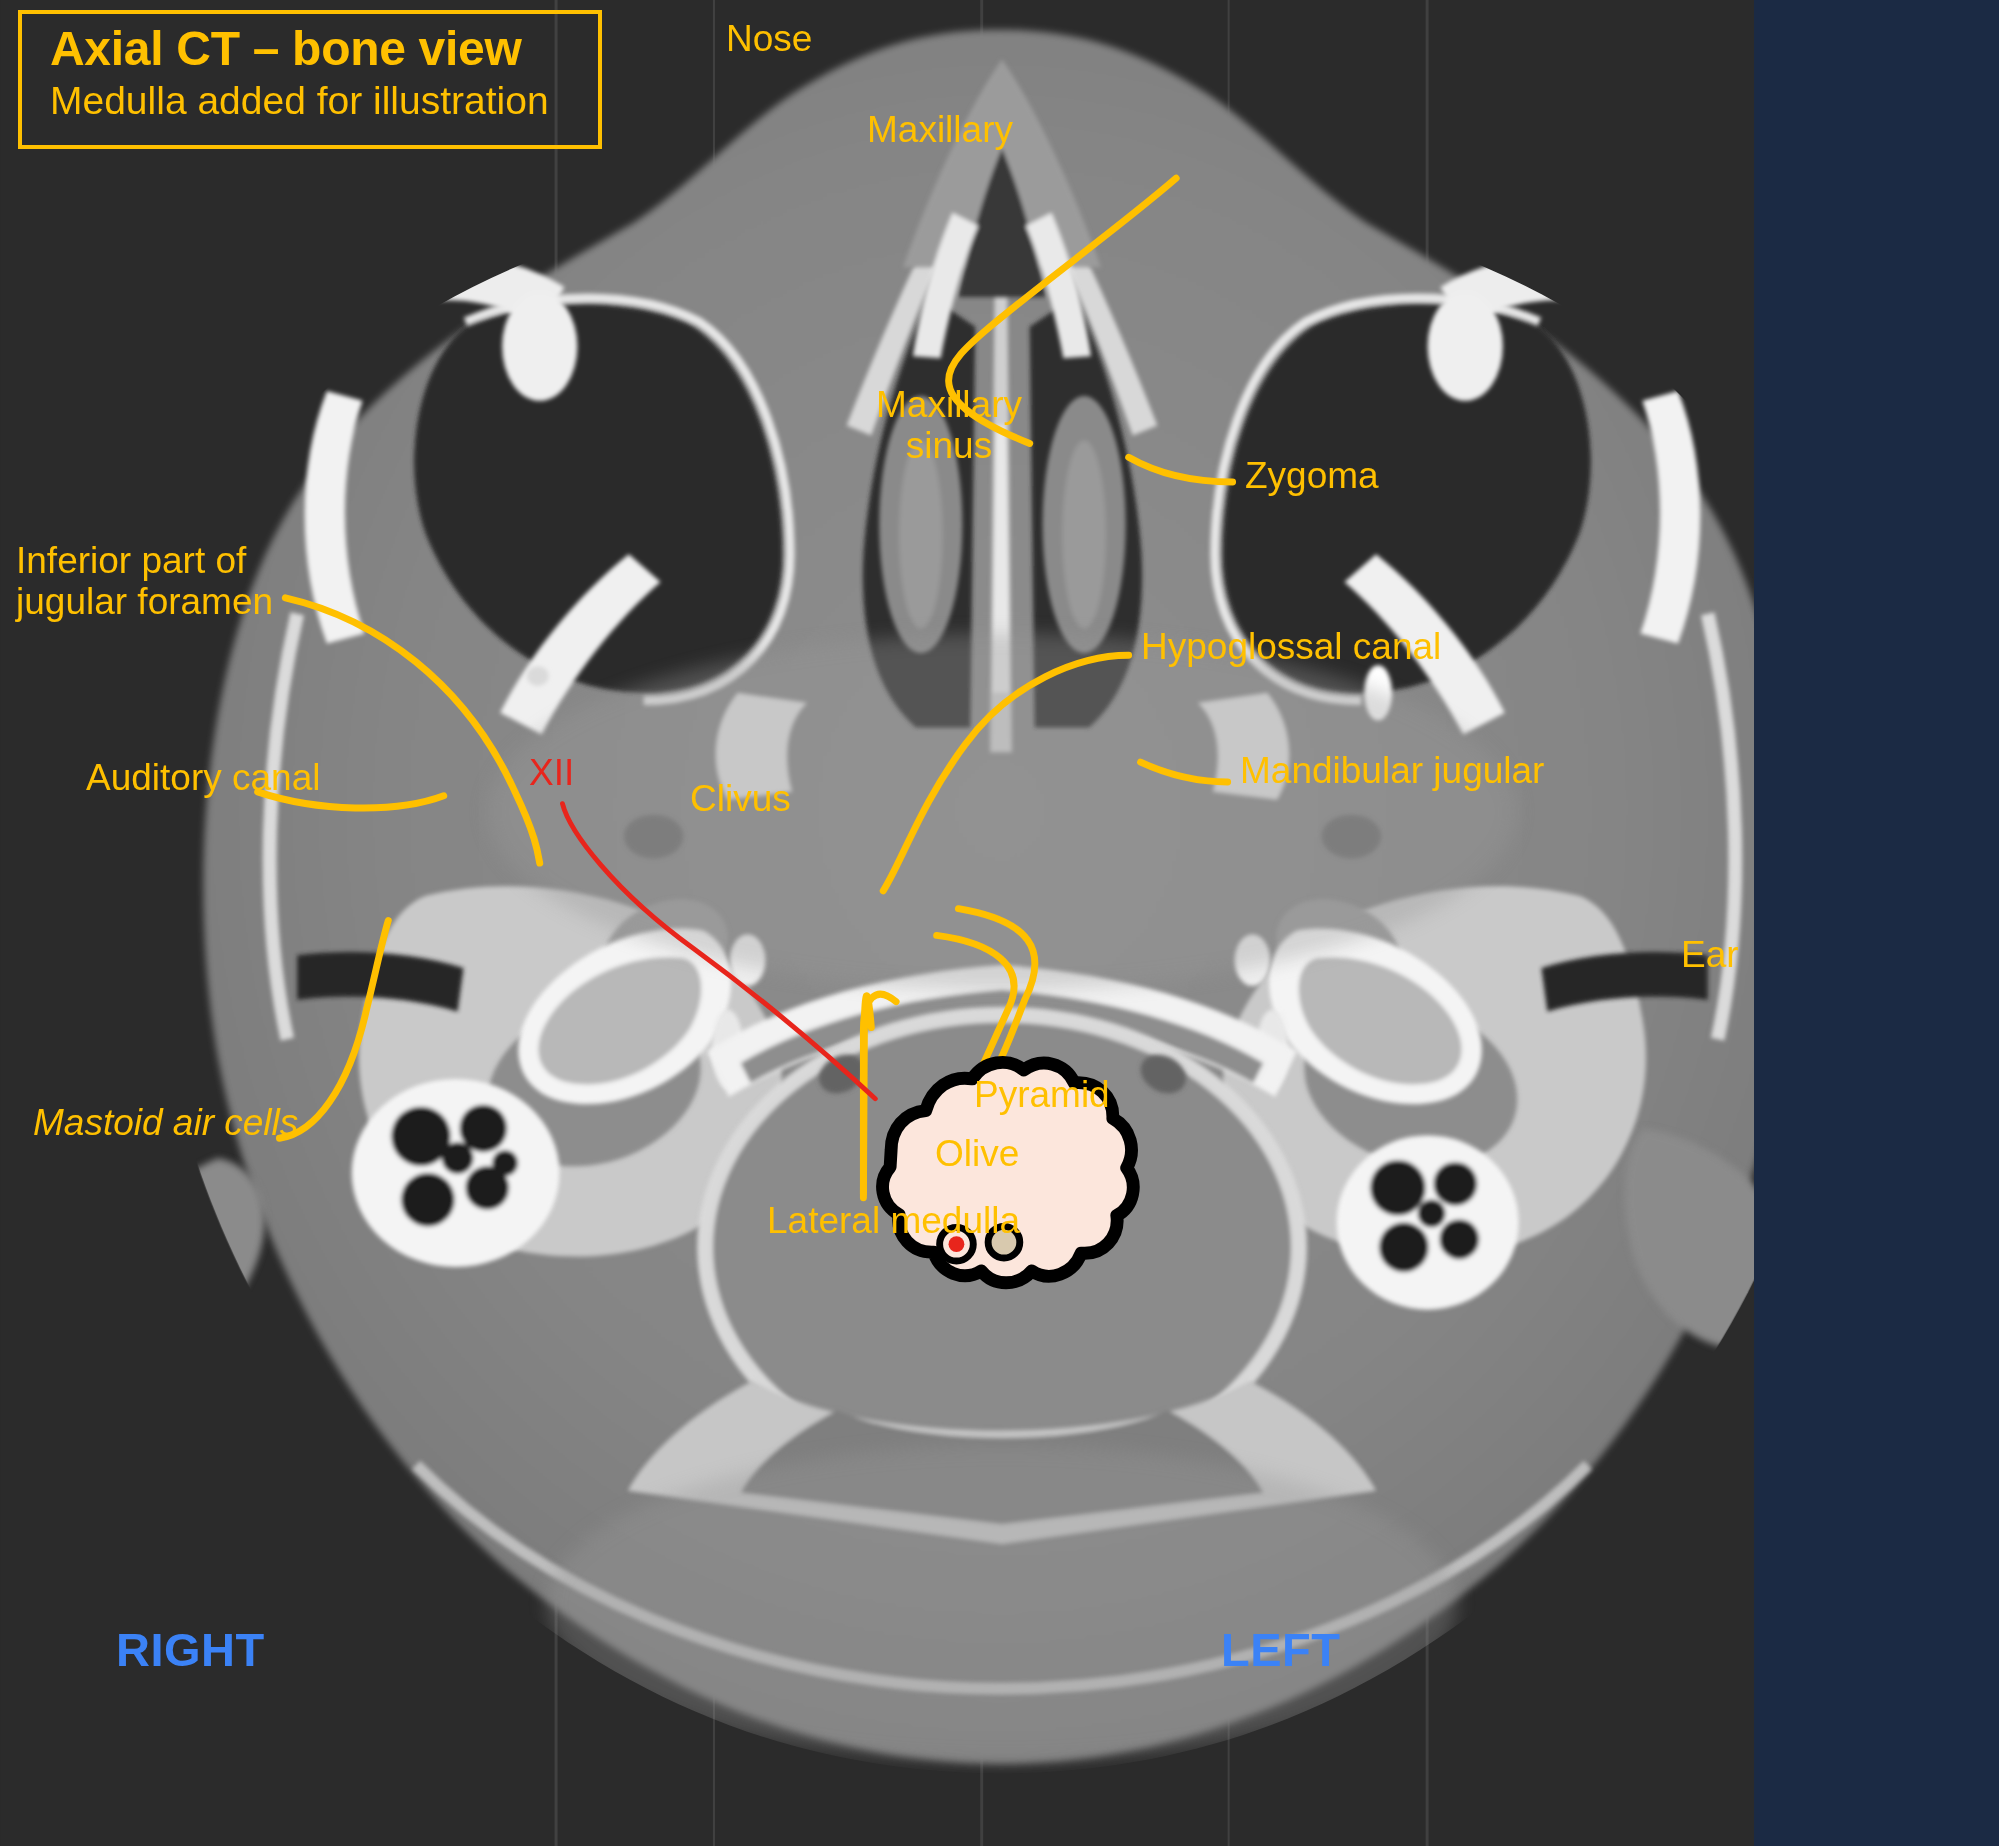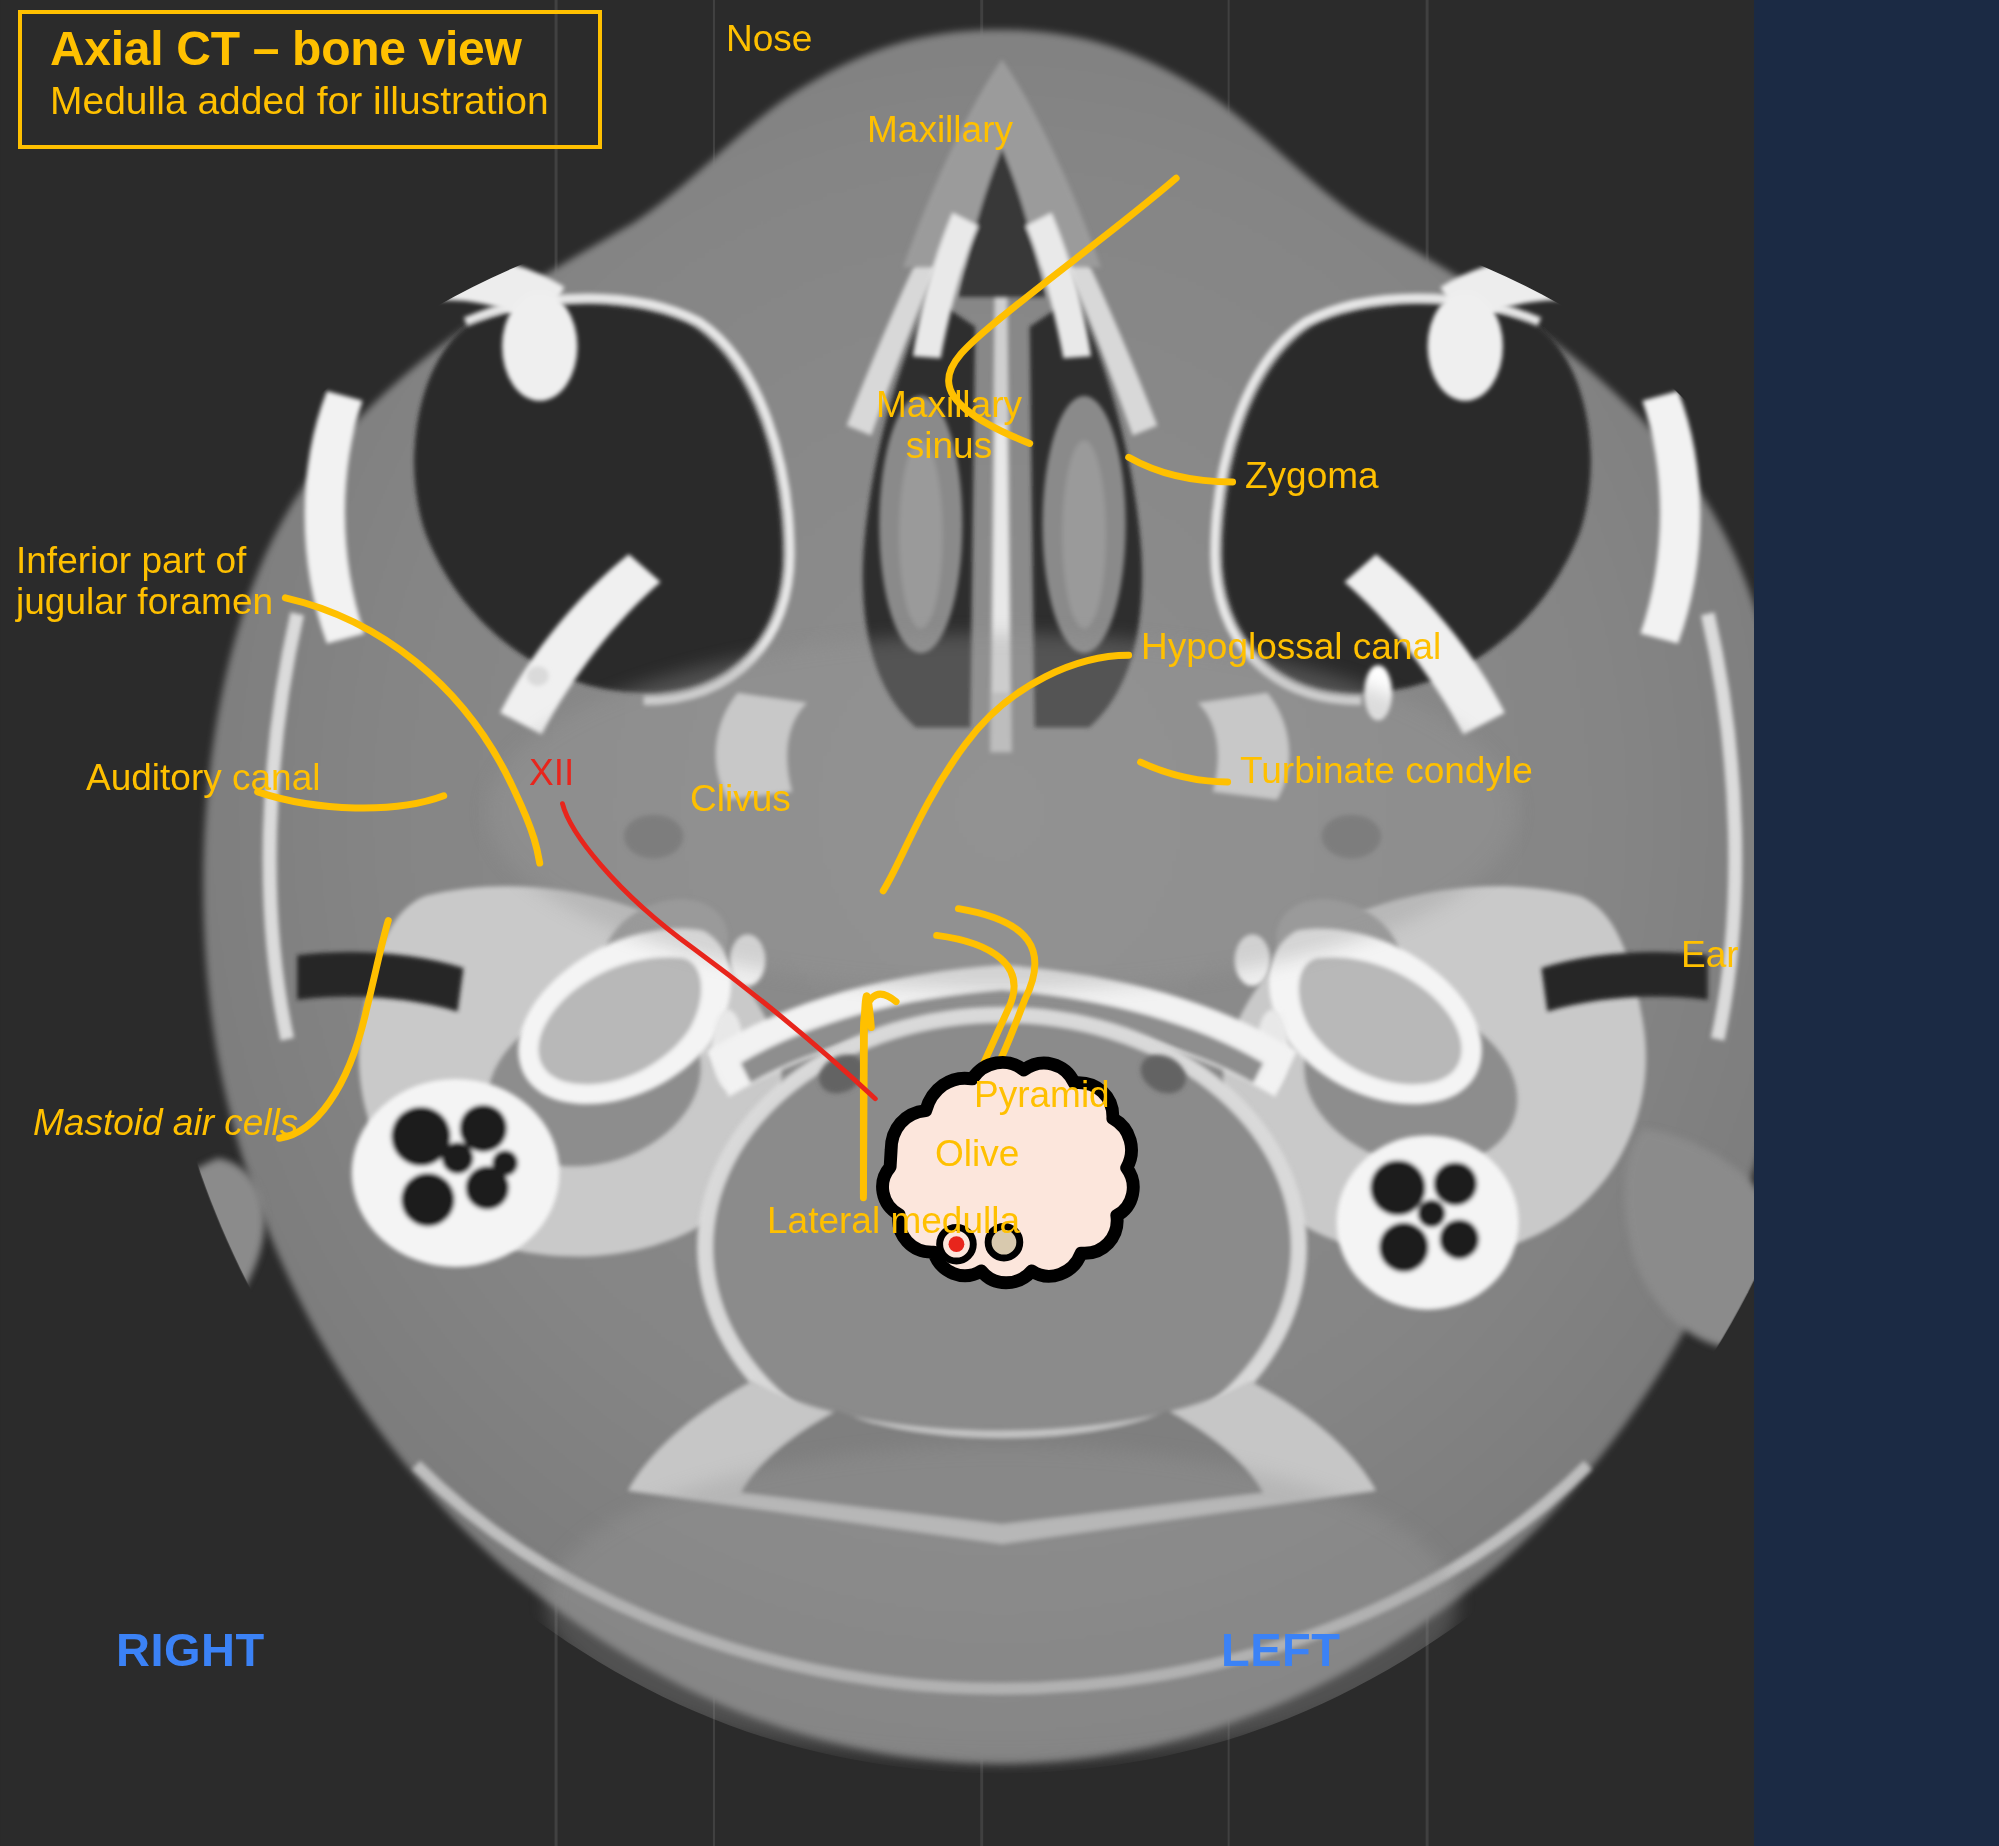--- a/index.html
+++ b/index.html
@@ -402,21 +402,21 @@
 
   <div class="label two-line" style="left:16px; top:540px; width:416px;">
     <div>Inferior part of</div>
     <div>jugular foramen</div>
   </div>
 
   <div class="label" style="left:1141px; top:626px;">Hypoglossal canal</div>
 
   <div class="label" style="left:40px; top:757px;margin-left:46px;">Auditory canal</div>
 
-  <div class="label" style="left:1240px; top:750px;">Turbinate condyle</div>
+  <div class="label" style="left:1240px; top:750px;">Mandibular jugular</div>
 
   <div class="label red" style="left:529px; top:752px;">XII</div>
 
   <div class="label" style="left:690px; top:778px;">Clivus</div>
 
   <div class="label" style="left:1681px; top:934px;">Ear</div>
 
   <div class="label" style="left:974px; top:1074px;">Pyramid</div>
 
   <div class="label" style="left:33px; top:1102px;font-style:italic;">Mastoid air cells</div>

